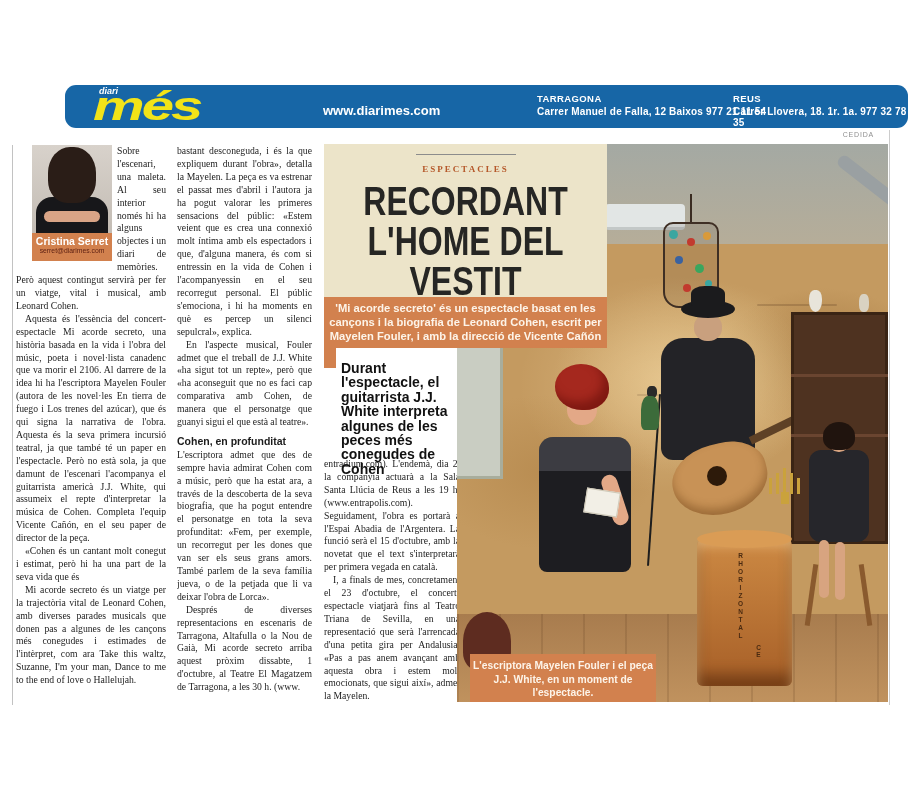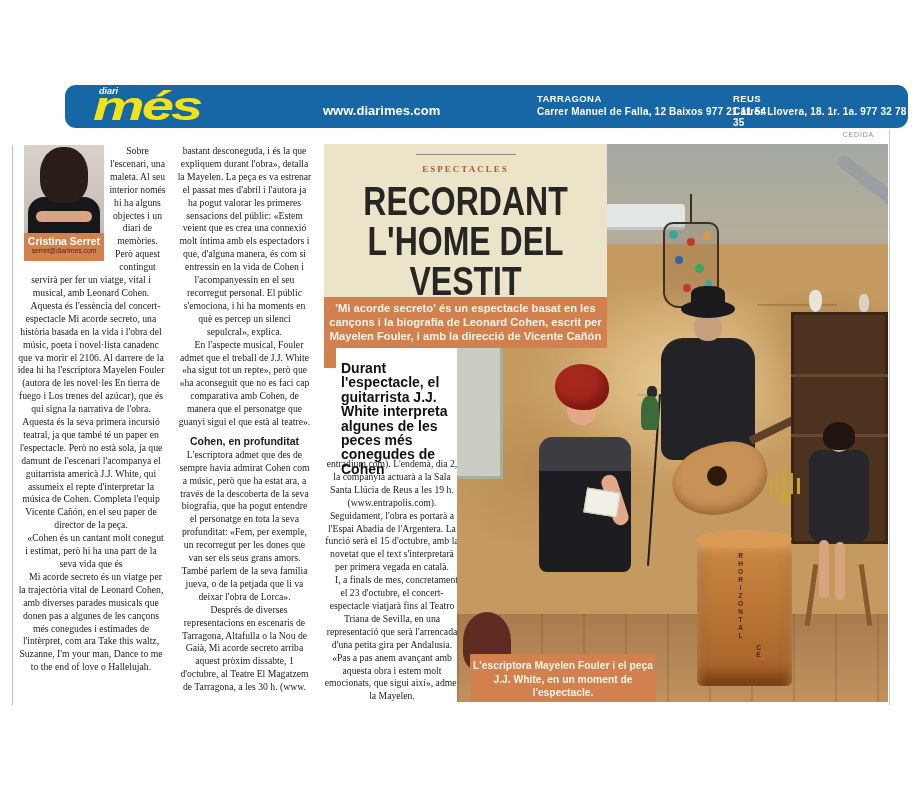--- a/index.html
+++ b/index.html
@@ -23,30 +23,30 @@
   .office1{left:472px;}  .office2{left:668px;}
   .credit{position:absolute;left:770px;top:131px;width:104px;text-align:right;
           font-family:"Liberation Sans",sans-serif;font-size:7px;letter-spacing:.8px;color:#8f8f8f;}
 
   
   .rule-left{position:absolute;left:12px;top:145px;width:1px;height:560px;background:#c2c2c2;}
   .rule-right{position:absolute;left:889px;top:130px;width:1px;height:575px;background:#cccccc;}
 
   
   .col{position:absolute;top:145px;font-size:9.7px;line-height:12.9px;text-align:justify;overflow:hidden;}
-  .col p{margin:0;text-align:center;}
+  .col p{margin:0;}
   .col p.indent{text-indent:9px;}
   #col1{left:16px;width:150px;height:562px;}
   #col2{left:177px;width:135px;height:562px;}
   #col3{left:324px;top:458px;width:136px;height:250px;}
   .subhead{font-family:"Liberation Sans",sans-serif;font-weight:bold;font-size:10.5px;
            margin:6px 0 1px 0 !important;text-align:left;}
 
   
-  .author{float:left;width:80px;margin:0 5px 2px 8px;}
+  .author{float:left;width:80px;margin:0 5px 2px 16px;}
   .aphoto{position:relative;width:80px;height:88px;background:linear-gradient(180deg,#d8d2cb,#c3bcb4);overflow:hidden;}
   .ahair{position:absolute;left:16px;top:2px;width:48px;height:56px;background:#2a1d17;border-radius:46% 46% 40% 40%;}
   .aface{position:absolute;left:26px;top:12px;width:28px;height:34px;background:#d9a486;border-radius:50% 50% 45% 45%;}
   .abody{position:absolute;left:4px;top:52px;width:72px;height:36px;background:#17171a;border-radius:16px 16px 0 0;}
   .aarms{position:absolute;left:12px;top:66px;width:56px;height:11px;background:#d9a486;border-radius:6px;}
   .aplate{width:80px;height:28px;background:#d2814e;text-align:center;padding-top:2px;}
   .aname{font-family:"Liberation Sans",sans-serif;font-weight:bold;font-size:10.5px;color:#fff;line-height:12px;}
   .amail{font-family:"Liberation Sans",sans-serif;font-size:6.8px;color:#5c1f12;line-height:8px;}
 
   

